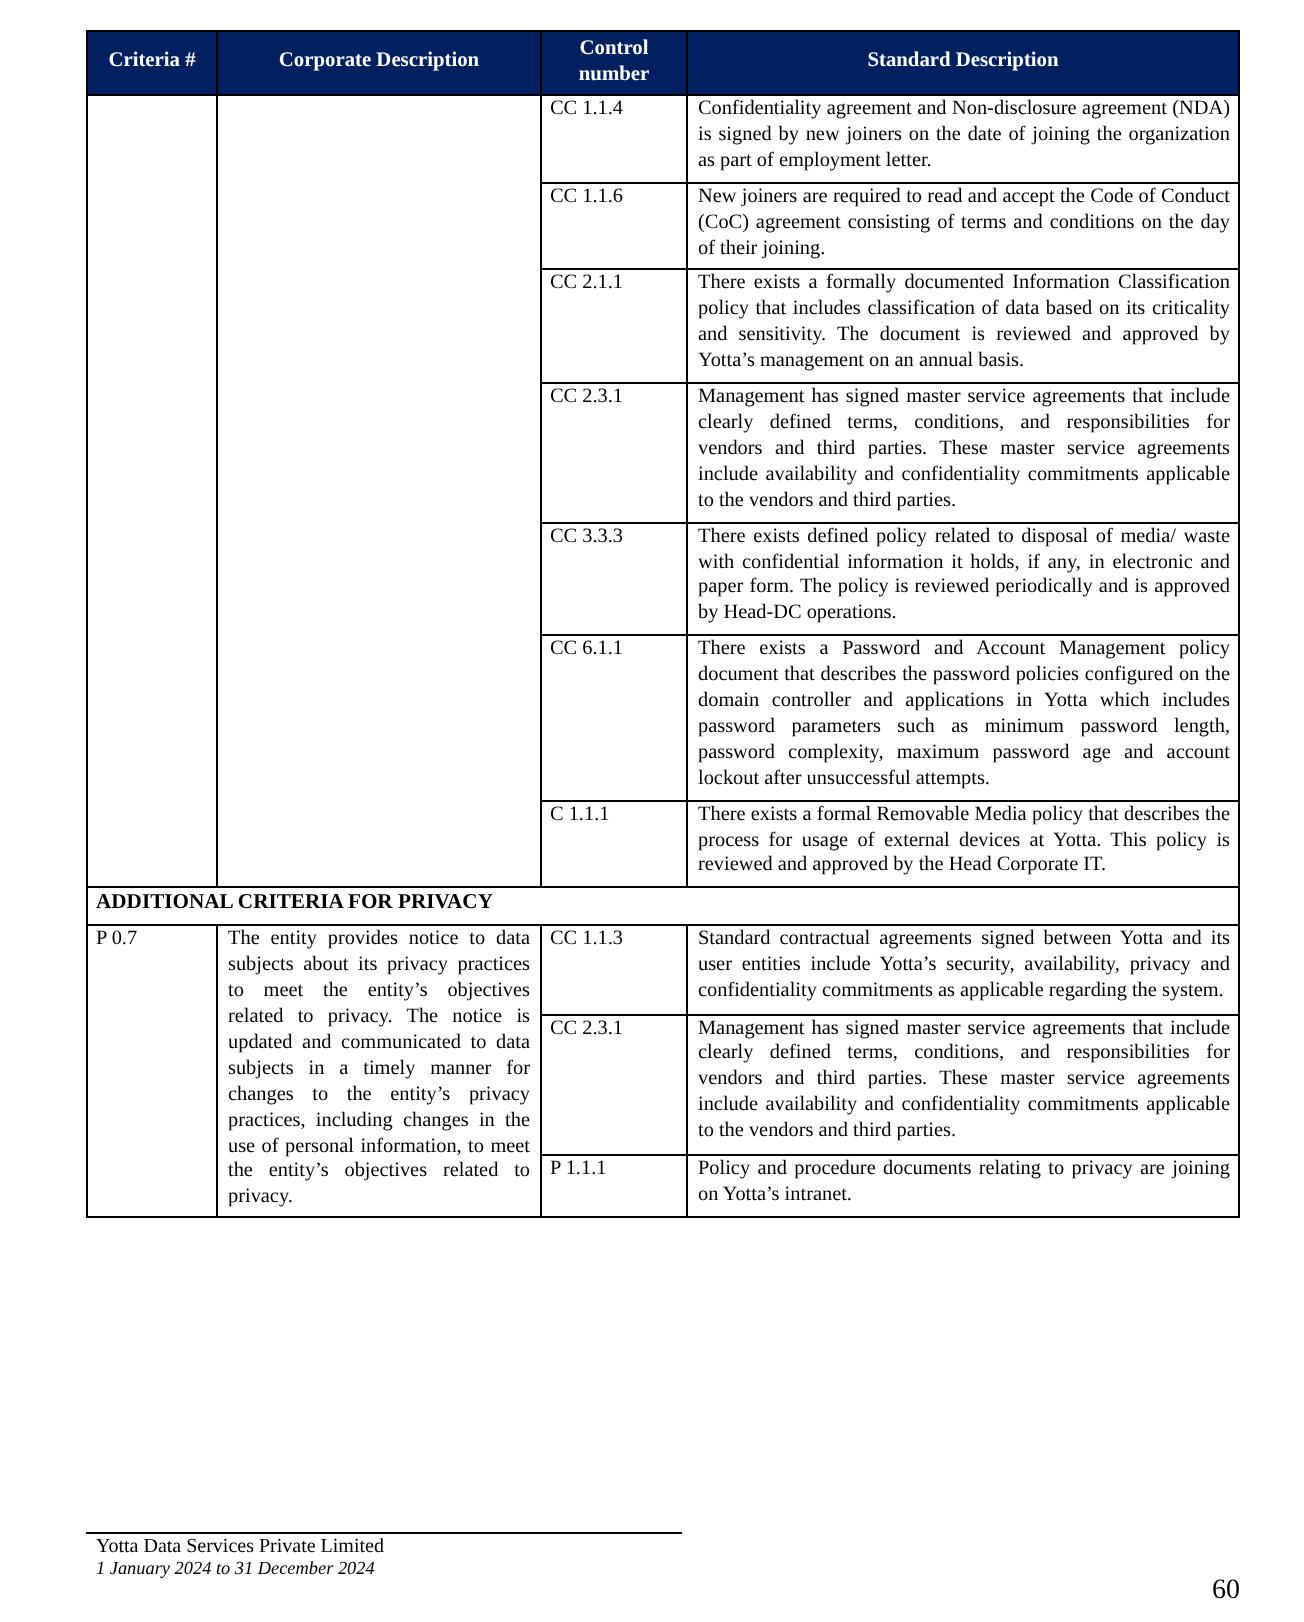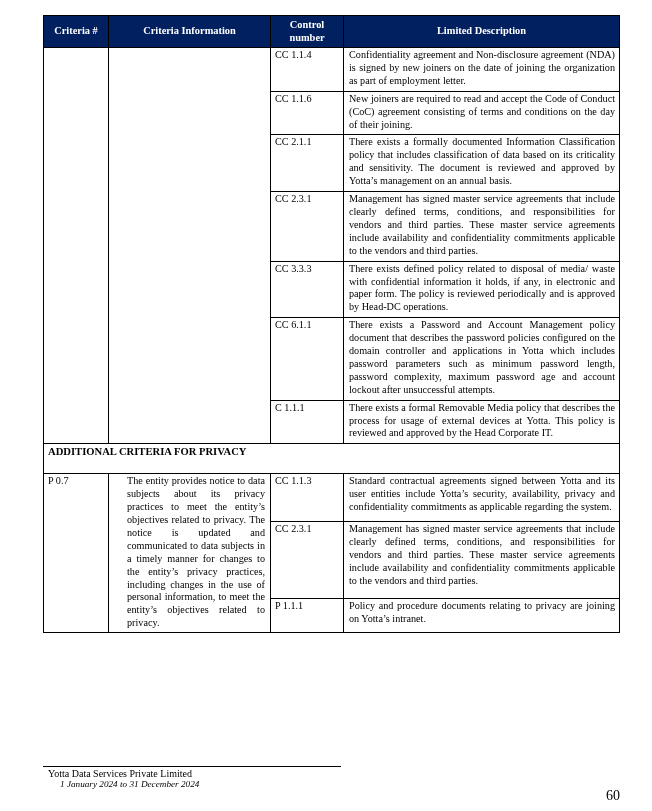--- a/index.html
+++ b/index.html
@@ -22,54 +22,54 @@
       height: 31px; padding: 0 4px; border: 1px solid #000;
     }
     .tbl td {
       border: 1px solid #000; vertical-align: top; padding: 1px 4px 3px 4px;
     }
     .tbl td.num { padding-left: 4px; margin-top: 36px; }
     .tbl td.desc { text-align: justify; padding-left: 5px; padding-right: 4px; margin-left: 24px; }
     .tbl td.blank { border-top: none; border-bottom: none; }
     .tbl tr.last-blank td.blank { border-bottom: 1px solid #000; }
     .tbl td.section {
-      font-weight: bold; font-size: 10.6px; padding: 2px 4px 14px 4px; margin-top: 44px;
+      font-weight: bold; font-size: 10.6px; padding: 2px 4px 3px 4px; margin-top: 44px;
     }
-    .tbl td.cdesc-merged { text-align: justify; padding: 1px 5px 2px 18px; }
+    .tbl td.cdesc-merged { text-align: justify; padding: 1px 5px 2px 5px; }
     .footer-rule {
       position: absolute; left: 43px; top: 766px; width: 298px; height: 0;
       border-top: 1px solid #000;
     }
     .footer-company {
       position: absolute; left: 48px; top: 768px; font-size: 10px; line-height: 11px;
     }
     .footer-period {
-      position: absolute; left: 60px; top: 779px; font-size: 9.2px; line-height: 11px;
+      position: absolute; left: 48px; top: 779px; font-size: 9.2px; line-height: 11px;
       font-style: italic;
     }
     .page-number {
       position: absolute; right: 32px; top: 790px; font-size: 14px; line-height: 11px;
     }
   </style>
 </head>
 <body>
 
 <table class="tbl">
   <colgroup>
     <col class="c1">
       <col class="c2">
       <col class="c3">
       <col class="c4">
   </colgroup>
   <thead>
     <tr>
       <th>Criteria #</th>
-      <th>Criteria Information</th>
+      <th>Corporate Description</th>
       <th>Control number</th>
-      <th>Limited Description</th>
+      <th>Standard Description</th>
     </tr>
   </thead>
   <tbody>
     <tr>
       <td class="blank"></td>
       <td class="blank"></td>
       <td class="num">CC 1.1.4</td>
       <td class="desc">Confidentiality agreement and Non-disclosure agreement (NDA) is signed by new joiners on the date of joining the organization as part of employment letter.</td>
     </tr>
     <tr>

